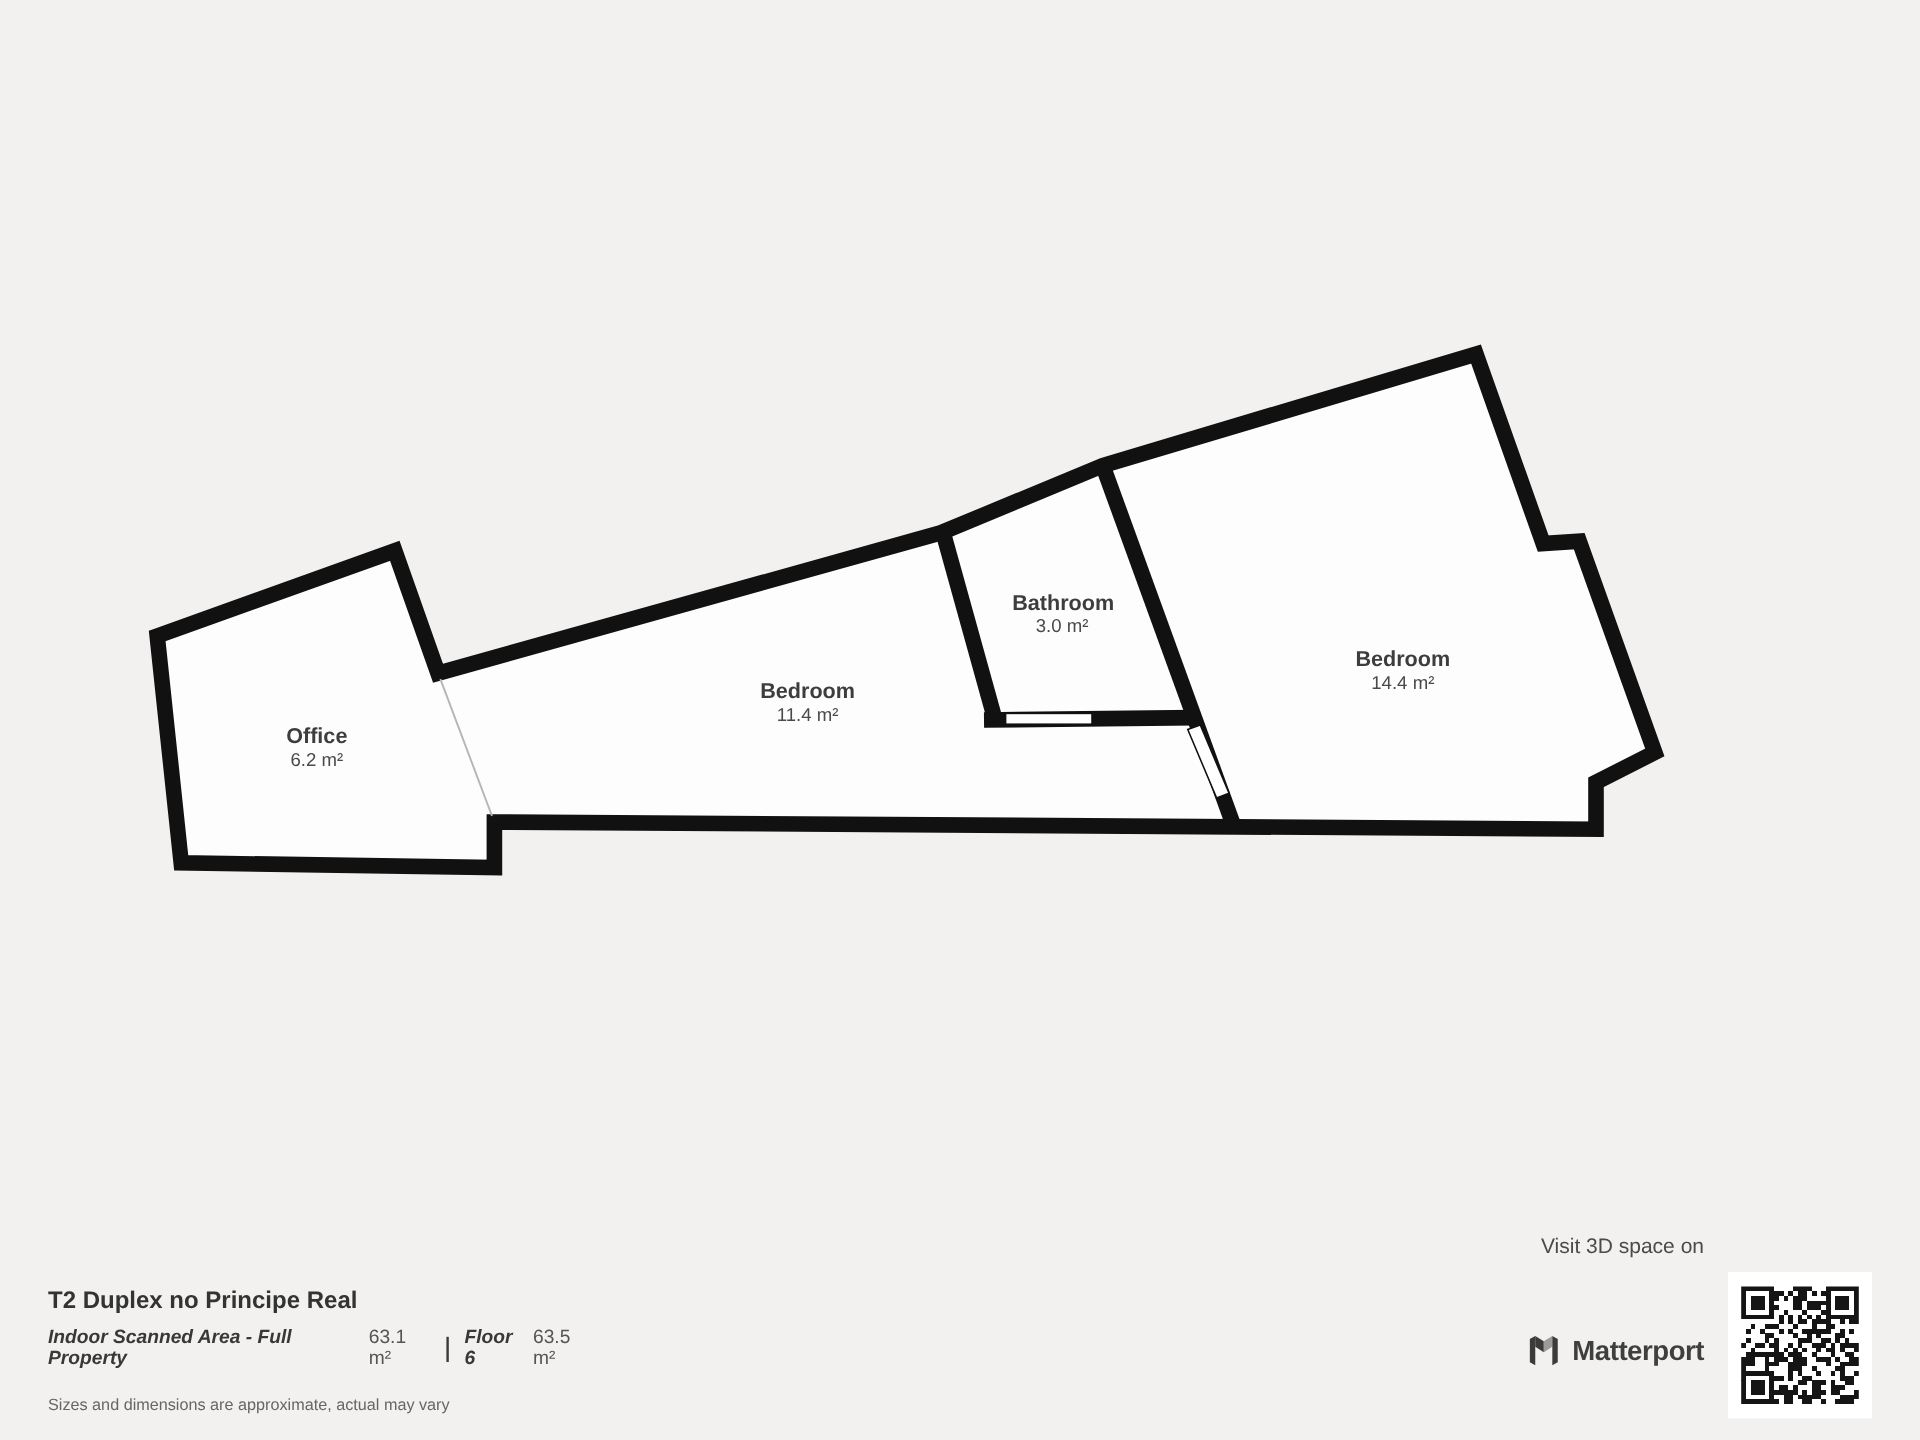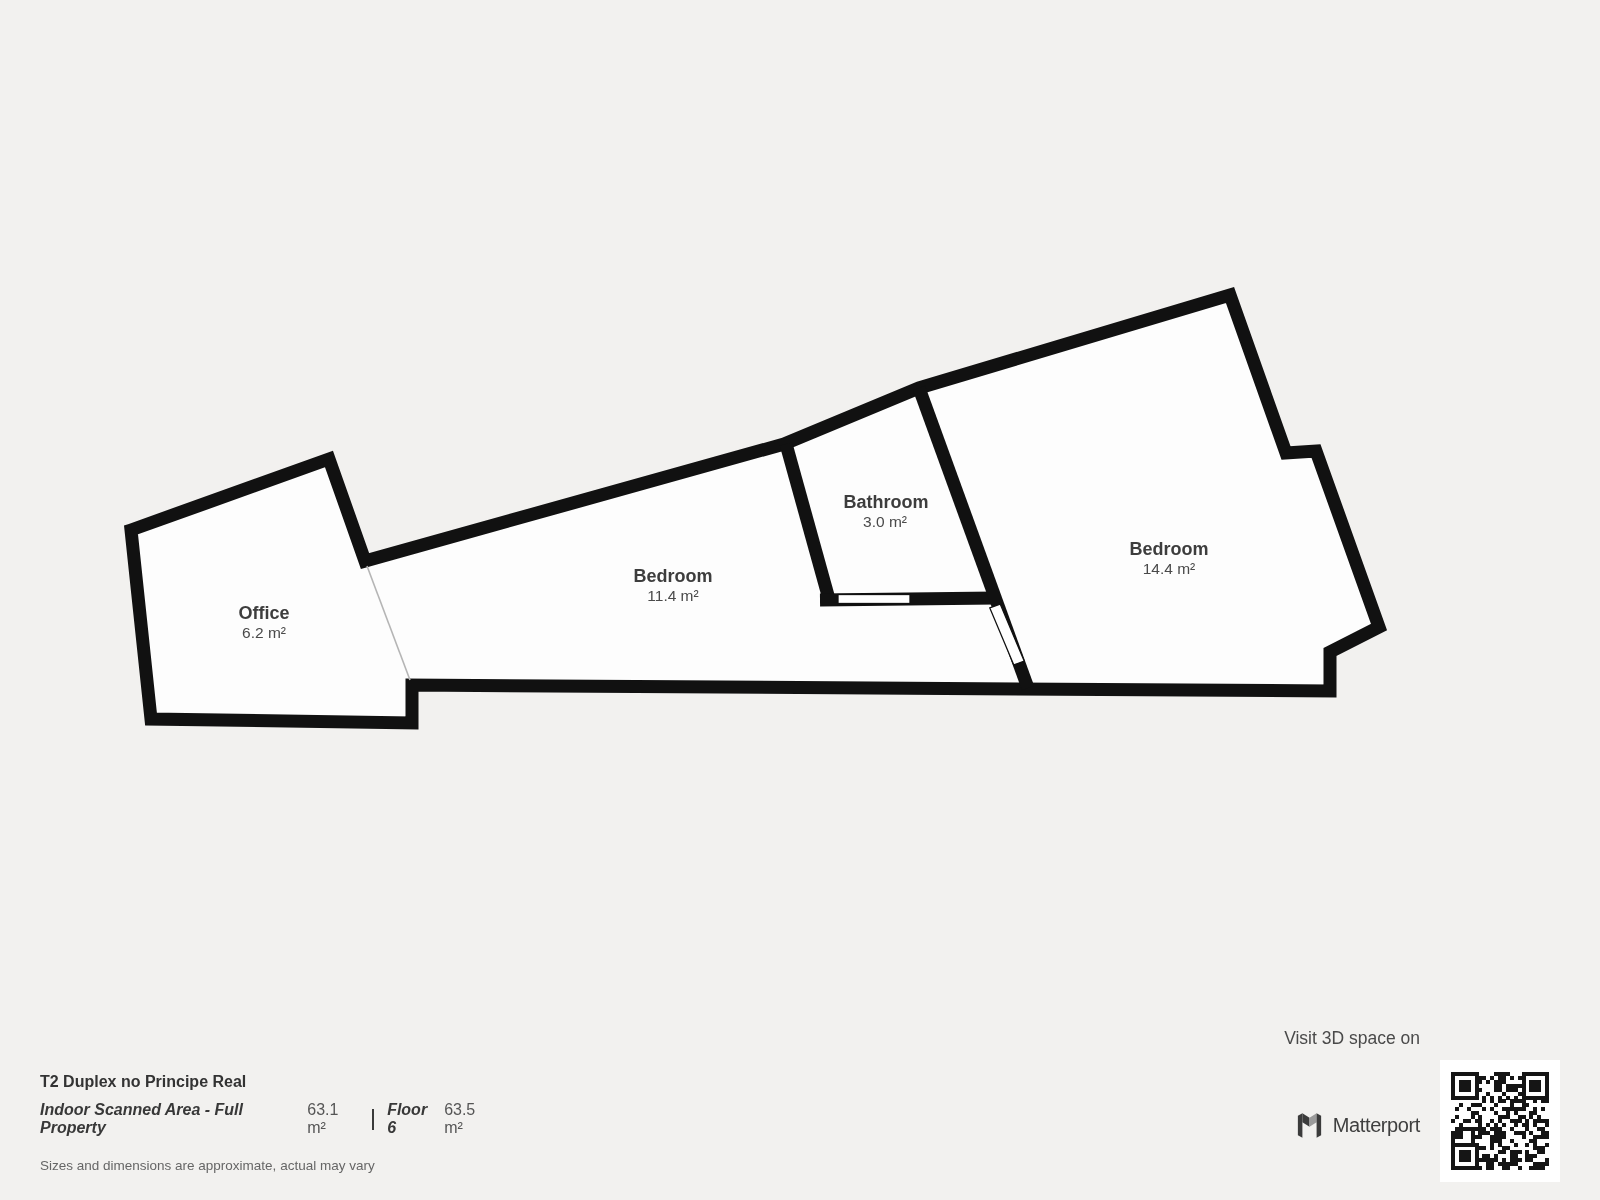--- a/index.html
+++ b/index.html
@@ -17,31 +17,31 @@
   .iwall{stroke:var(--wall);stroke-width:13;stroke-linecap:butt;}
   .door{fill:#ffffff;stroke:var(--wall);stroke-width:1.3;}
   .open-line{stroke:var(--opening-line);stroke-width:1.6;}
   .rn{font-family:"Liberation Sans",sans-serif;font-size:18px;font-weight:700;fill:var(--label);text-anchor:middle;}
   .ra{font-family:"Liberation Sans",sans-serif;font-size:15.5px;fill:#4a4a4a;text-anchor:middle;}
 
   .footer-left{position:absolute;left:36px;top:1060px;width:460px;}
   .badge{width:443px;height:32px;background:var(--badge-bg);display:flex;align-items:center;padding-left:10px;}
   .badge-icon{width:21px;height:21px;flex:0 0 auto;}
   .badge-label{color:var(--badge-text);font-size:15.5px;font-weight:700;margin-left:10px;letter-spacing:.2px;}
-  .prop-title{margin:13px 0 4px 4px;font-size:16px;font-weight:700;color:var(--title-text);}
+  .prop-title{margin:13px 0 4px 4px;font-size:20px;font-weight:700;color:var(--title-text);}
   .info-line{margin:10px 0 0 4px;font-size:16px;color:#555;display:flex;align-items:center;}
   .info-bold{font-weight:700;color:#383838;font-style:italic;}
   .info-val{margin-left:6px;color:#555;}
   .info-sep{display:inline-block;width:0;height:21px;border-left:2px solid #3a3a3a;margin:0 13px;}
   .disclaimer{margin:21px 0 0 4px;font-size:13.5px;color:var(--muted-text);}
 
   .visit-text{position:absolute;right:180px;top:1028px;font-size:17.5px;color:#4a4a4a;}
   .logo-row{position:absolute;right:180px;top:1110px;display:flex;align-items:center;}
   .m-icon{width:31px;height:31px;margin-right:8px;}
-  .wordmark{font-size:20px;font-weight:400;color:var(--brand-text);letter-spacing:-0.4px;}
+  .wordmark{font-size:23px;font-weight:700;color:var(--brand-text);letter-spacing:-0.4px;}
 
   .qr-card{position:absolute;left:1440px;top:1060px;width:120px;height:122px;background:#ffffff;display:flex;align-items:center;justify-content:center;}
   .qr-card svg{display:block;fill:var(--qr);}
 </style>
 </head>
 <body>
 
 <div class="stage">
 
   <svg class="plan" width="1600" height="1200" viewBox="0 0 1600 1200">

